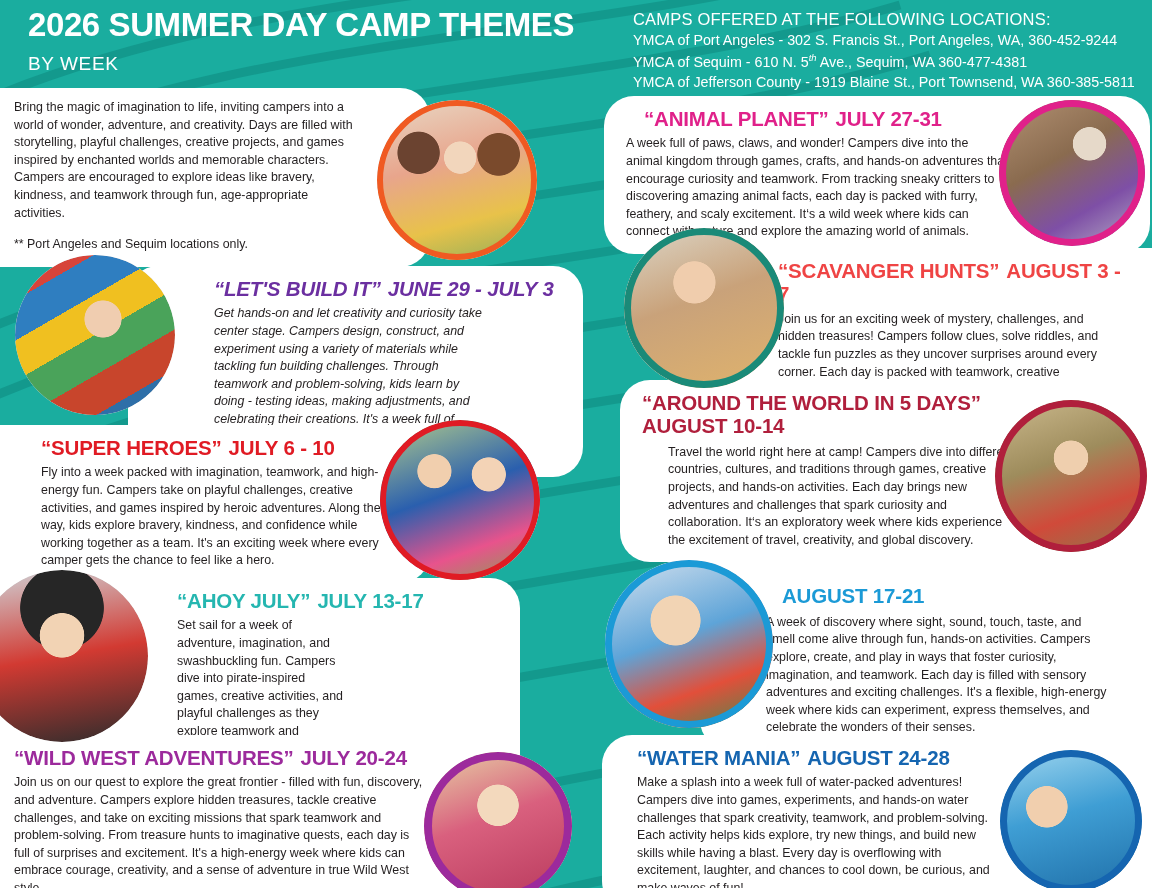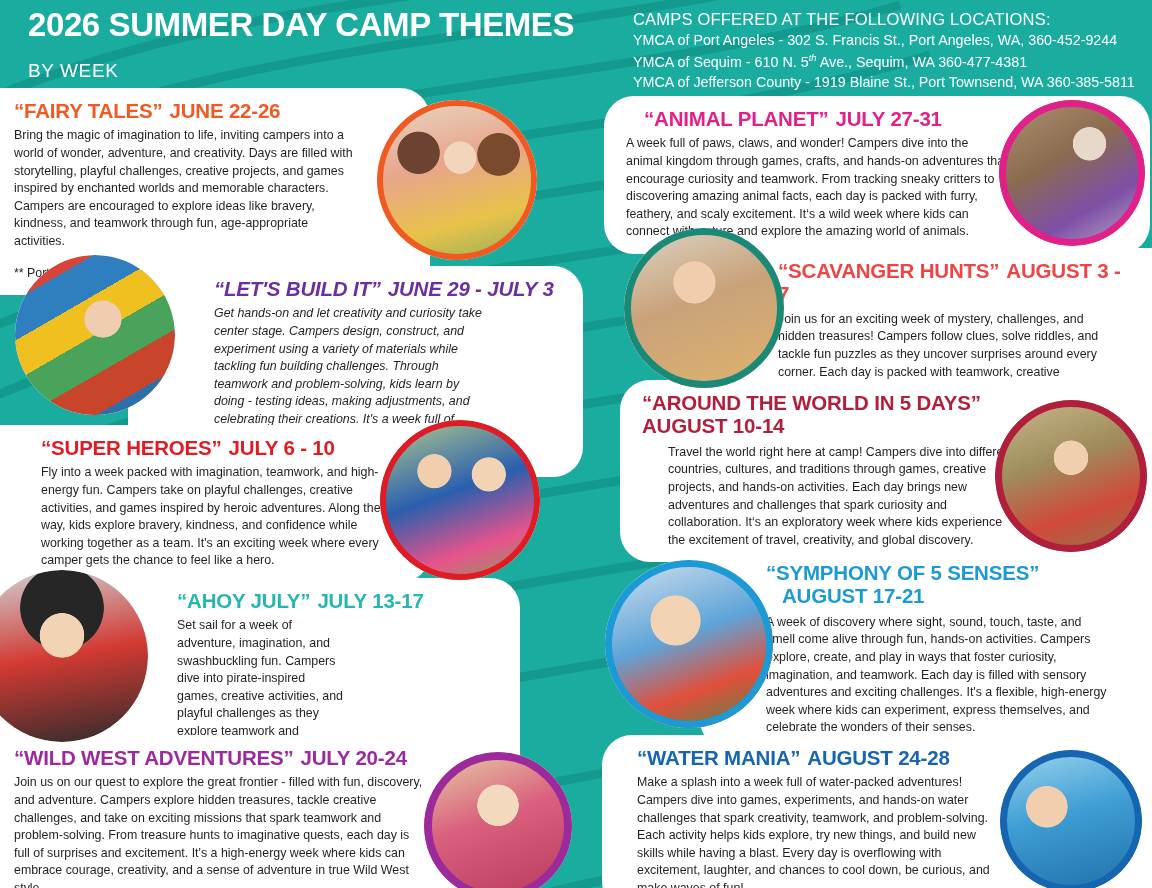--- a/index.html
+++ b/index.html
@@ -38,21 +38,21 @@
     color: #ffffff;
     letter-spacing: -0.4px;
     line-height: 1.05;
     font-stretch: condensed;
   }
   .sub-title {
     font-size: 19px;
     color: #ffffff;
     letter-spacing: 0.6px;
     line-height: 1.3;
-    margin-top: 16px;
+    margin-top: 9px;
   }
   .locations { position: absolute; left: 633px; top: 8px; }
   .loc-heading {
     font-size: 16.5px;
     color: #ffffff;
     letter-spacing: 0.2px;
     line-height: 1.35;
     white-space: nowrap;
   }
   .loc-line {
@@ -186,23 +186,20 @@
   </div>
   <div class="locations">
     <div class="loc-heading">CAMPS OFFERED AT THE FOLLOWING LOCATIONS:</div>
     <div class="loc-line">YMCA of Port Angeles - 302 S. Francis St., Port Angeles, WA, 360-452-9244</div>
     <div class="loc-line"><span>YMCA of Sequim - 610 N. 5</span><sup>th</sup><span> Ave., Sequim, WA 360-477-4381</span></div>
     <div class="loc-line">YMCA of Jefferson County - 1919 Blaine St., Port Townsend, WA 360-385-5811</div>
   </div>
 </div>
 
 <div class="card flush-left" style="left:0; top:88px; width:430px;">
-  <div class="card-title" style="color:#f05a22;">
-    <span>“FAIRY TALES”</span><span class="date">JUNE 22-26</span>
-  </div>
   <div class="card-body" style="width:340px;">Bring the magic of imagination to life, inviting campers into a world of wonder, adventure, and creativity. Days are filled with storytelling, playful challenges, creative projects, and games inspired by enchanted worlds and memorable characters. Campers are encouraged to explore ideas like bravery, kindness, and teamwork through fun, age-appropriate activities.</div>
   <div class="card-note">** Port Angeles and Sequim locations only.</div>
 </div>
 <div class="photo" style="left:377px; top:100px; width:160px; height:160px;">
   <div class="img ph-fairy"></div>
   <div class="ring" style="border-width:6px; border-color:#f05a22;"></div>
 </div>
 
 <div class="card" style="left:604px; top:96px; width:546px;">
   <div class="card-title" style="color:#e0218a; padding-left:18px;">
@@ -264,21 +261,21 @@
     <span>“AHOY JULY”</span><span class="date">JULY 13-17</span>
   </div>
   <div class="card-body" style="width:330px; padding-left:163px;">Set sail for a week of adventure, imagination, and swashbuckling fun. Campers dive into pirate-inspired games, creative activities, and playful challenges as they explore teamwork and problem-solving. From treasure hunts to daring discoveries, kids will enjoy a treasure-packed week of pirate fun!</div>
 </div>
 <div class="photo" style="left:-24px; top:570px; width:172px; height:172px;">
   <div class="img ph-pirate"></div>
 </div>
 
 <div class="card flush-right" style="left:700px; top:550px; width:452px;">
   <div class="card-title" style="color:#1b9ad6; padding-left:44px;">
-    <span>“SYMPHONY OF 5 SENSES”</span><br>
+    <br>
     <span style="padding-left:16px;">AUGUST 17-21</span>
   </div>
   <div class="card-body" style="width:386px; padding-left:44px; margin-top:6px;">A week of discovery where sight, sound, touch, taste, and smell come alive through fun, hands-on activities. Campers explore, create, and play in ways that foster curiosity, imagination, and teamwork. Each day is filled with sensory adventures and exciting challenges. It's a flexible, high-energy week where kids can experiment, express themselves, and celebrate the wonders of their senses.</div>
 </div>
 <div class="photo" style="left:605px; top:560px; width:168px; height:168px;">
   <div class="img ph-senses"></div>
   <div class="ring" style="border-width:7px; border-color:#1b9ad6;"></div>
 </div>
 
 <div class="card flush-left" style="left:0; top:735px; width:470px;">

